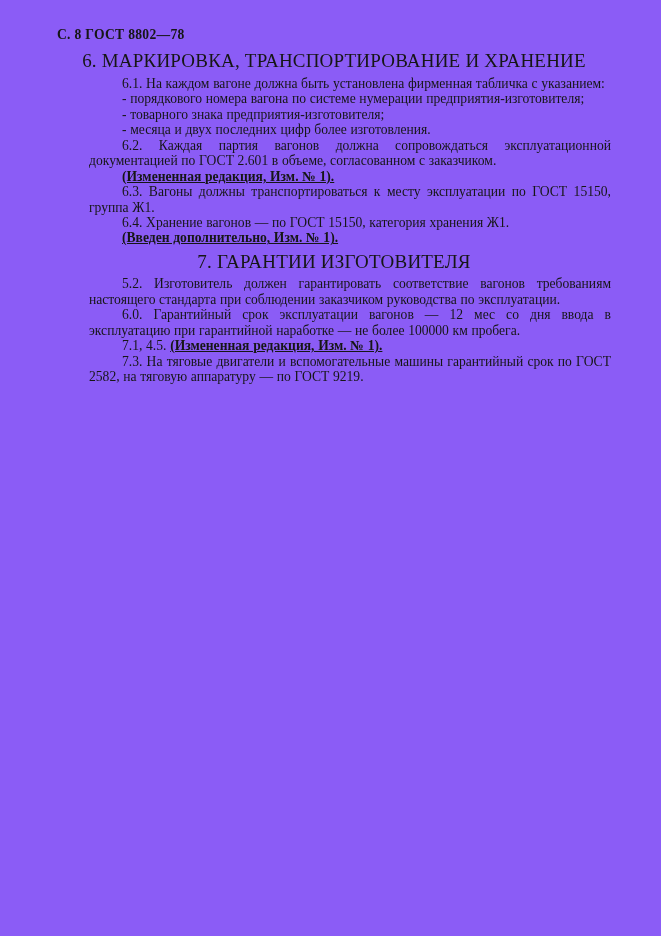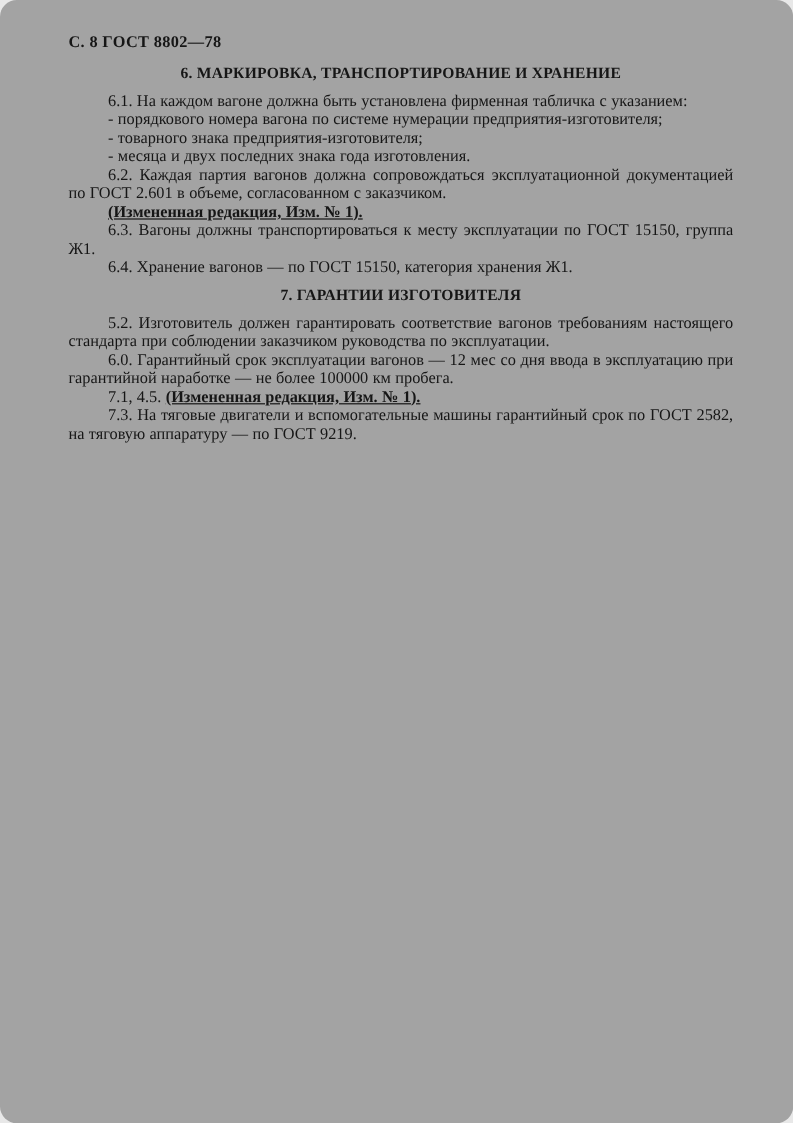--- a/index.html
+++ b/index.html
@@ -2,48 +2,48 @@
 <html><head>
 <meta charset="utf-8">
 <style>
   * { margin: 0; padding: 0; box-sizing: border-box; }
   html, body { background: #e8e8e8; }
   .page {
     position: relative;
     width: 661px;
     height: 936px;
     margin: 0 auto;
-    background: #a3a3a3;
+    background: #8b5cf6;
     color: #161616;
     font-family: "Liberation Serif", "DejaVu Serif", serif;
     font-size: 13.6px;
     line-height: 15.45px;
     padding: 27px 50px 0 57px;
     overflow: hidden;
-    border-radius: 14px;
   }
   .page-header {
     font-weight: bold;
     letter-spacing: 0.3px;
     margin-bottom: 11px;
     white-space: nowrap;
   }
   .section-title {
-    font-size: 13px;
-    font-weight: bold;
+    font-size: 19px;
+    font-weight: normal;
     text-align: center;
     letter-spacing: 0.2px;
     margin-top: 8px;
     margin-bottom: 7px;
   }
   .para {
     text-align: justify;
     text-align-last: left;
     text-indent: 33px;
     word-spacing: 0.02em;
+    margin-left: 32px;
   }
   .bold { font-weight: bold; text-decoration: underline; }
 </style>
 </head>
 <body>
 
 <div class="page">
 
   <div class="page-header">С. 8 ГОСТ 8802—78</div>
 
@@ -53,33 +53,36 @@
     <p class="para">
       <span>6.1. На каждом вагоне должна быть установлена фирменная табличка с указанием:</span>
     </p>
     <p class="para">
       <span>- порядкового номера вагона по системе нумерации предприятия-изготовителя;</span>
     </p>
     <p class="para">
       <span>- товарного знака предприятия-изготовителя;</span>
     </p>
     <p class="para">
-      <span>- месяца и двух последних знака года изготовления.</span>
+      <span>- месяца и двух последних цифр более изготовления.</span>
     </p>
     <p class="para">
       <span>6.2. Каждая партия вагонов должна сопровождаться эксплуатационной документацией по ГОСТ 2.601 в объеме, согласованном с заказчиком.</span>
     </p>
     <p class="para bold">
       <span>(Измененная редакция, Изм. № 1).</span>
     </p>
     <p class="para">
       <span>6.3. Вагоны должны транспортироваться к месту эксплуатации по ГОСТ 15150, группа Ж1.</span>
     </p>
     <p class="para">
       <span>6.4. Хранение вагонов — по ГОСТ 15150, категория хранения Ж1.</span>
+    </p>
+    <p class="para bold">
+      <span>(Введен дополнительно, Изм. № 1).</span>
     </p>
   </div>
 
   <div class="section">
     <h2 class="section-title">7. ГАРАНТИИ ИЗГОТОВИТЕЛЯ</h2>
 
     <p class="para">
       <span>5.2. Изготовитель должен гарантировать соответствие вагонов требованиям настоящего стандарта при соблюдении заказчиком руководства по эксплуатации.</span>
     </p>
     <p class="para">

